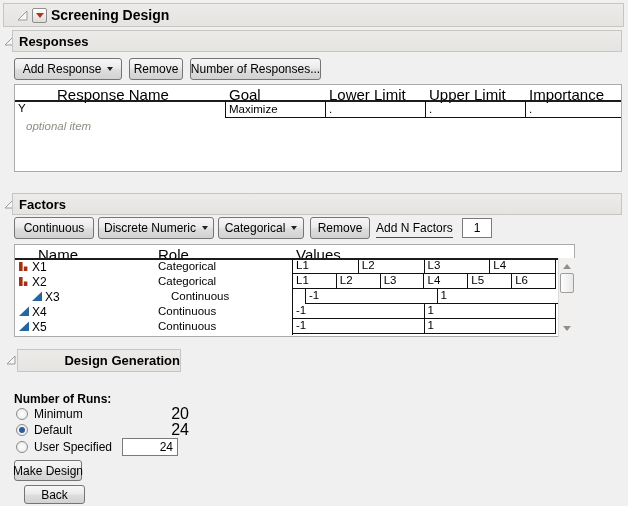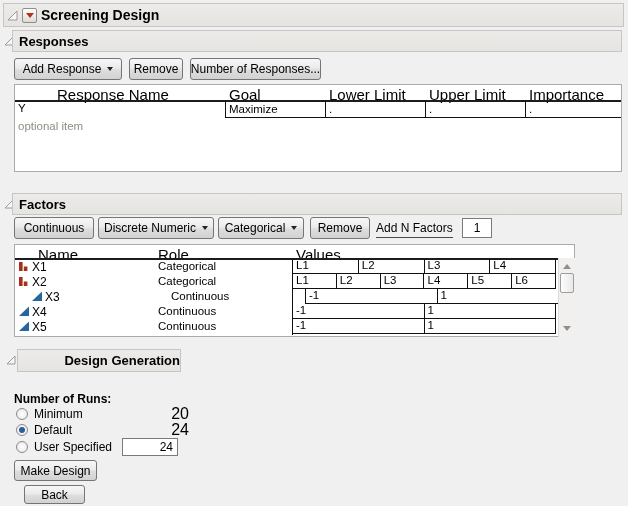--- a/index.html
+++ b/index.html
@@ -49,21 +49,21 @@
   }
 
   
   .panel { background:#ffffff; border:1px solid #ababab; }
   .th { position:absolute; top:1px; font-size:15px; white-space:nowrap; }
   .hdr-underline { position:absolute; height:2px; background:#1c1c1c; }
 
   
   .rcell { border-left:1px solid #111; padding-left:3px; font-size:11.5px;
            display:flex; align-items:center; height:16px; }
-  .optional { color:#8a9180; font-size:11.5px; }
+  .optional { font-style:italic; color:#8a9180; font-size:11.5px;margin-left:8px; }
 
   
   .frow { position:absolute; left:0; width:541px; height:15px; }
   .frow .fname { position:absolute; left:17px; top:1px; font-size:12px; }
   .frow .ficon { position:absolute; left:3px; top:1px; }
   .frow .frole { position:absolute; left:143px; top:1px; font-size:11.5px; }
   .vals {
     position:absolute; left:277px; top:0; width:264px; height:15px;
     display:flex; border-left:1px solid #111; border-bottom:1px solid #111;
   }
@@ -97,21 +97,21 @@
 
   .numbox { background:#fff; border:1px solid #7a7a7a; font-size:12px;
             display:flex; align-items:center; }
   .bold { font-weight:bold; }
 </style>
 </head>
 <body>
 
 <div id="app">
 
-  <div class="abs hdr-bar" style="left:3px; top:3px; width:621px; height:24px; padding-left:2px;">
+  <div class="abs hdr-bar" style="left:3px; top:3px; width:621px; height:24px; padding-left:12px;">
     <span class="disc">
       <svg width="13" height="13">
           <polygon points="11,2 11,11 2,11" fill="#f7f7f7" stroke="#9a9a9a" stroke-width="1"></polygon>
         </svg>
     </span>
     <span class="red-tri-btn" style="margin-left:3px;">
       <span class="tri"></span>
     </span>
     <span class="hdr-title" style="margin-left:4px; font-size:14px;">Screening Design</span>
   </div>
@@ -300,20 +300,20 @@
   </div>
 
   <div class="radio-row" style="left:16px; top:440px; width:104px;">
     <span class="radio"></span>
     <span class="radio-label">User Specified</span>
   </div>
   <div class="abs numbox" style="left:122px; top:438px; width:56px; height:18px; justify-content:flex-end; padding-right:4px;">
     <span>24</span>
   </div>
 
-  <div class="abs btn" style="left:14px; top:460px; width:83px; height:21px;">
+  <div class="abs btn" style="left:14px; top:460px; width:68px; height:21px;">
     <span>Make Design</span>
   </div>
   <div class="abs btn" style="left:24px; top:485px; width:61px; height:19px;">
     <span>Back</span>
   </div>
 
 </div>
 
 </body></html>

